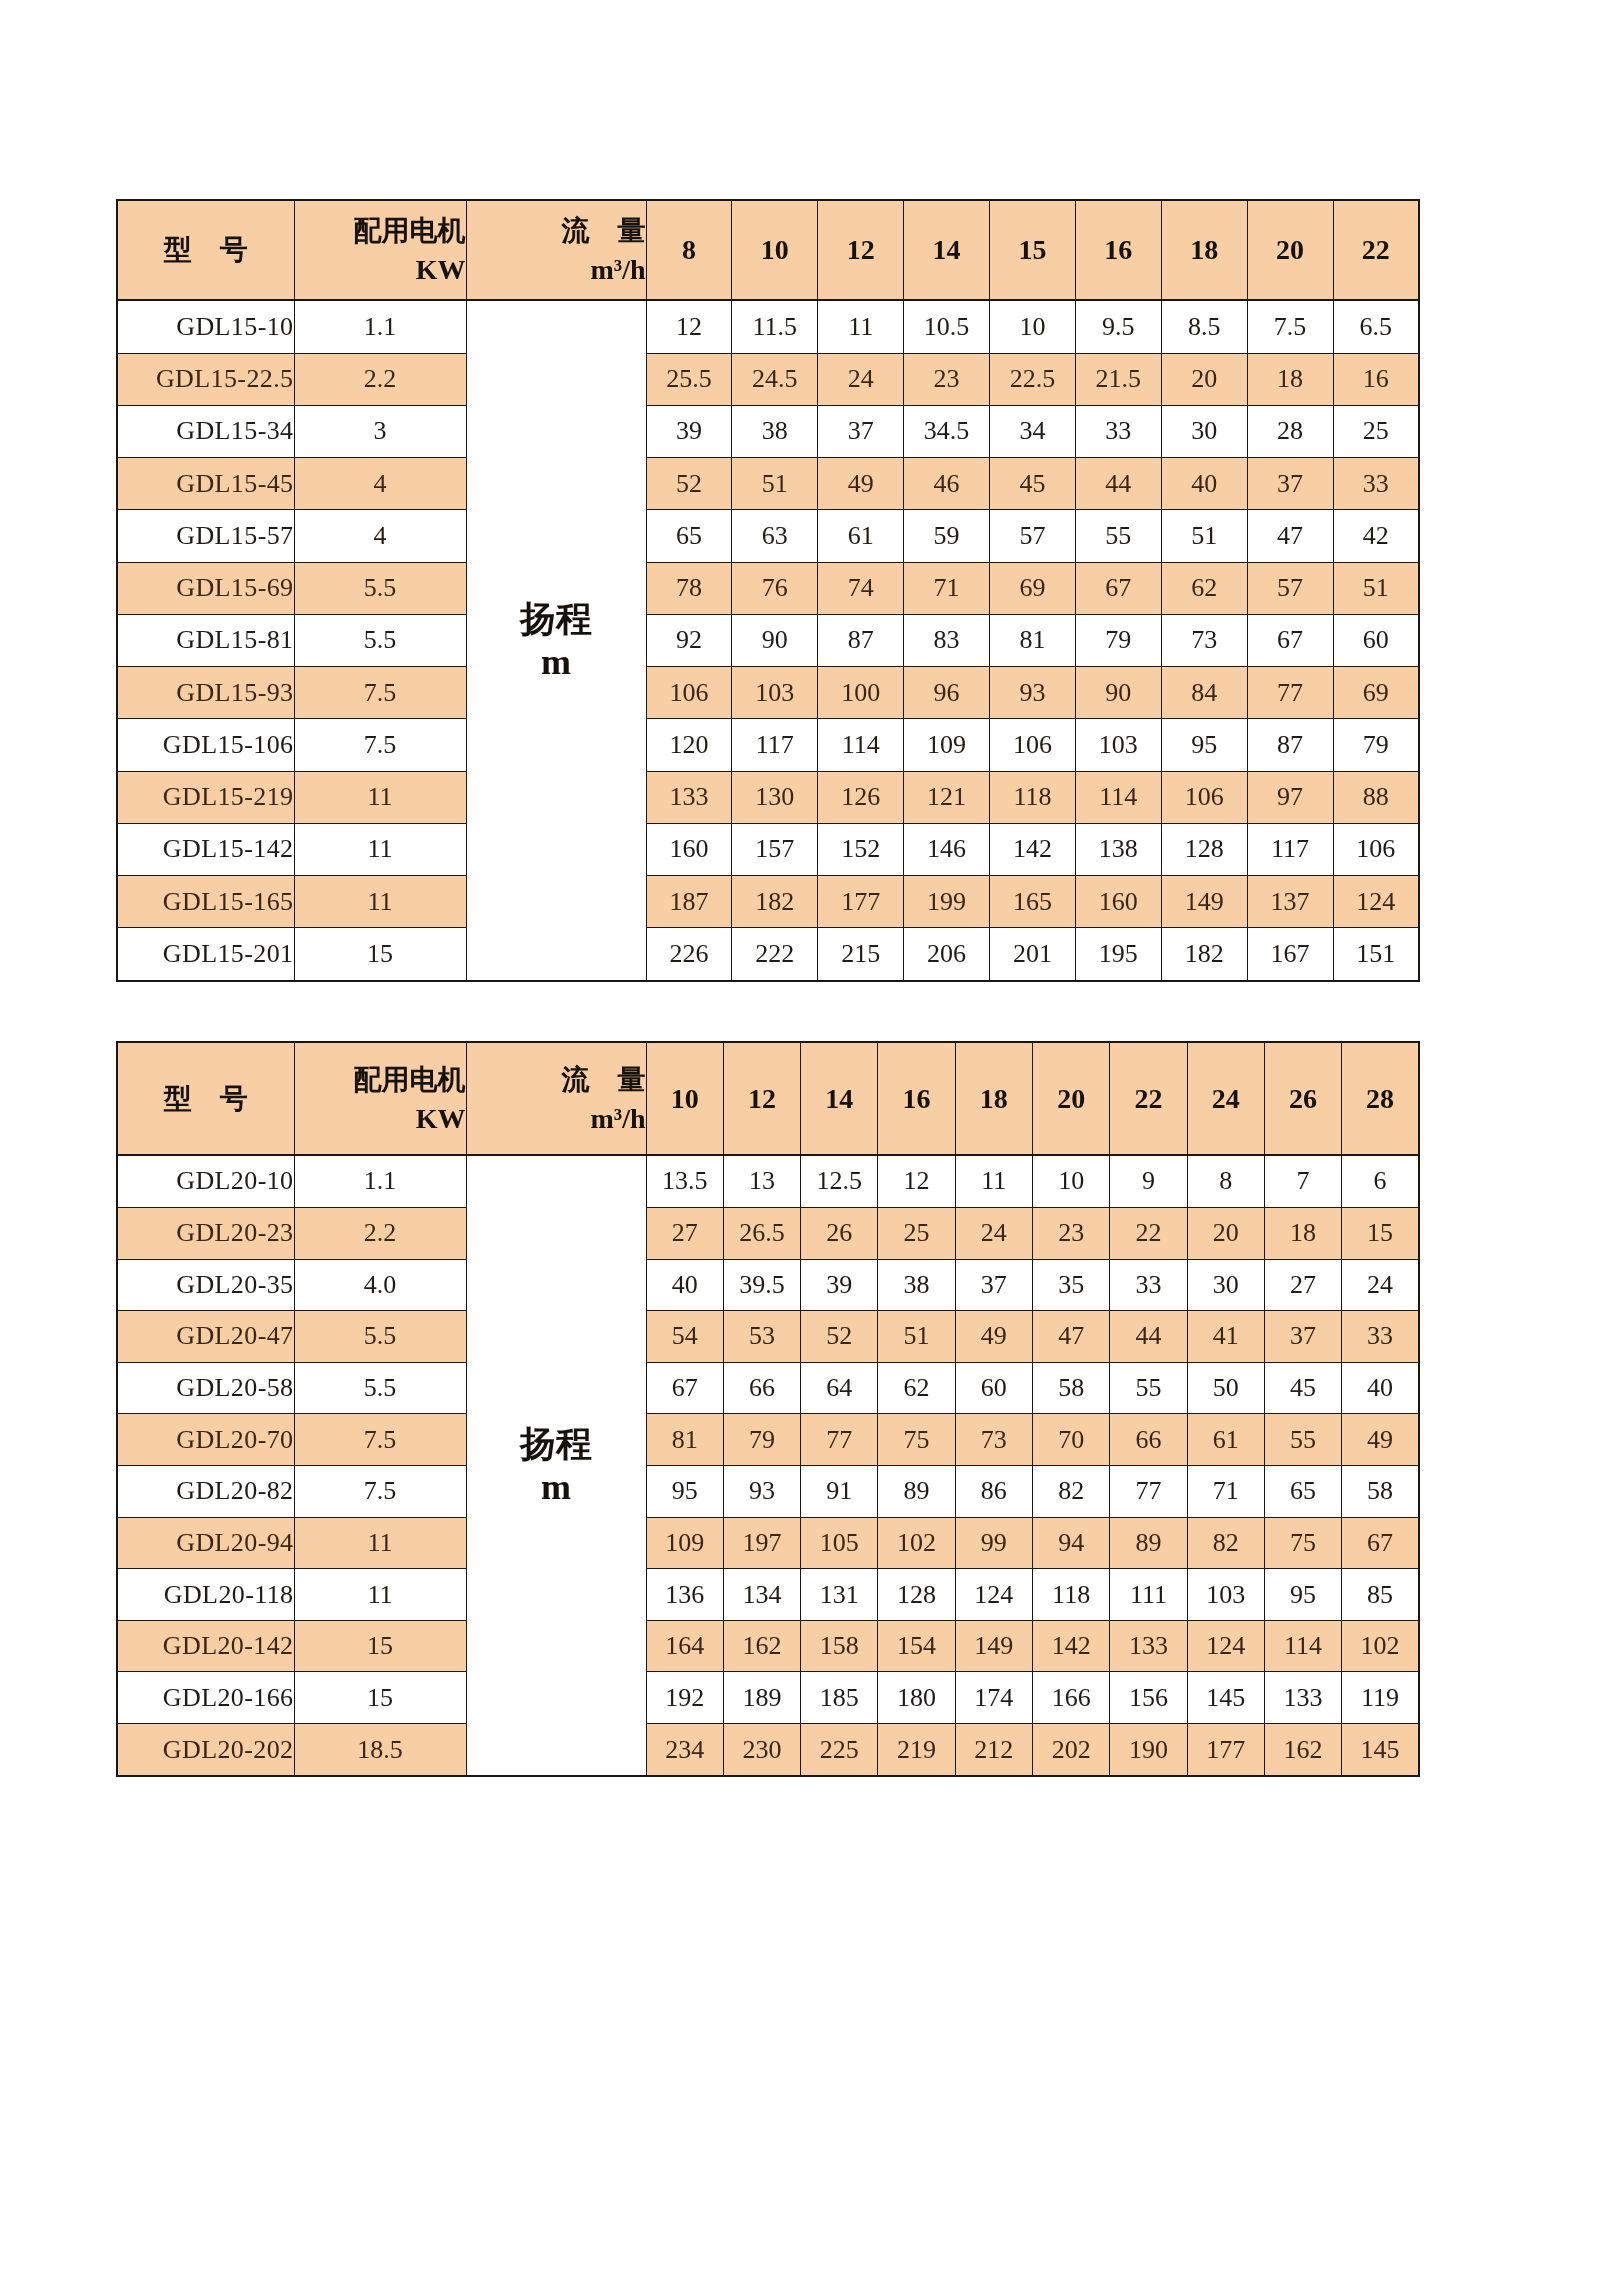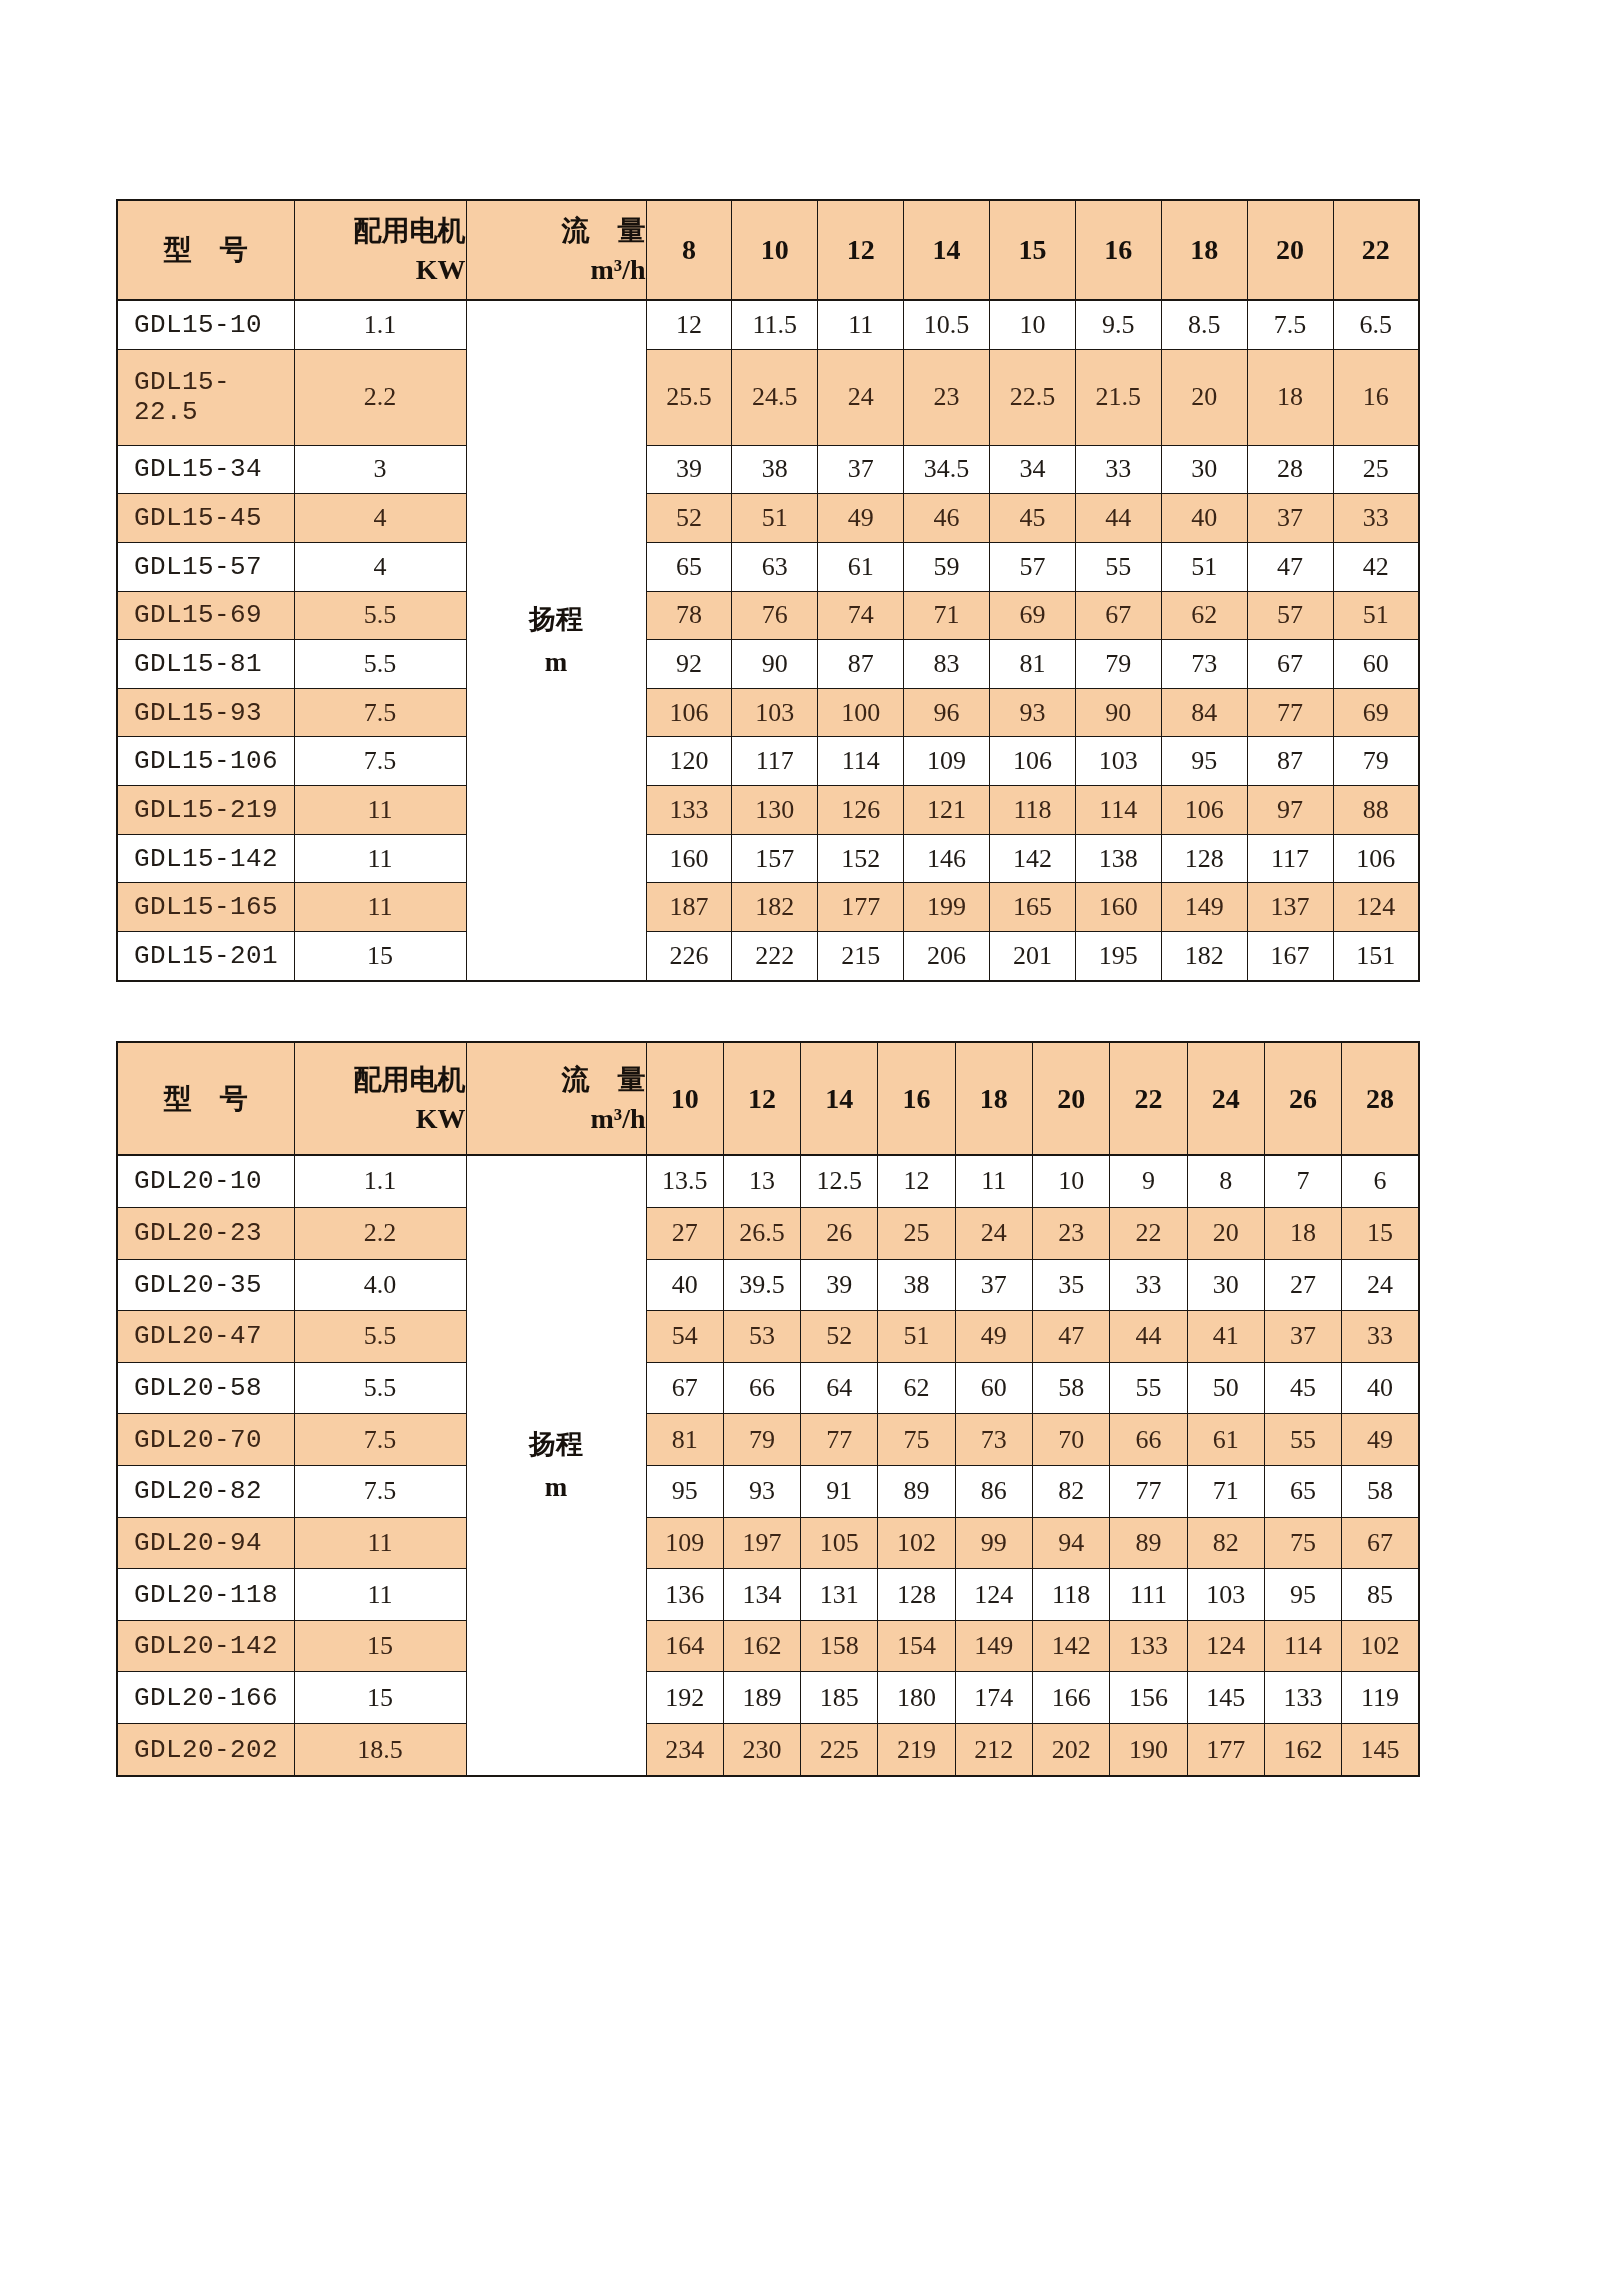--- a/index.html
+++ b/index.html
@@ -36,31 +36,30 @@
     text-align:center;
     border-bottom:2.7px solid #1a1612;
   }
   .hline{line-height:39px;text-align:right;}
   .pump td{
     font-size:26px;
     text-align:center;
     color:#201b16;
   }
   td.model{
-    text-align:left;
+    text-align:right;
     padding-left:16px;
     letter-spacing:0.4px;
-    font-family:Liberation Mono, monospace;
   }
   tr.alt{background:#f8cea4;padding-left:16px;}
   tr.alt td{color:#3b2516;}
   td.headcol{
     background:#ffffff;
     font-weight:bold;
-    font-size:27px;
+    font-size:36px;
     color:#17110c;
     margin-left:31px;
   }
   td.headcol .hl{line-height:43px;text-align:center;color:#17110c;}
   .c-model{width:177px;}
   .c-kw{width:172px;}
   .c-flow{width:180px;}
 </style>
 </head>
 <body>

